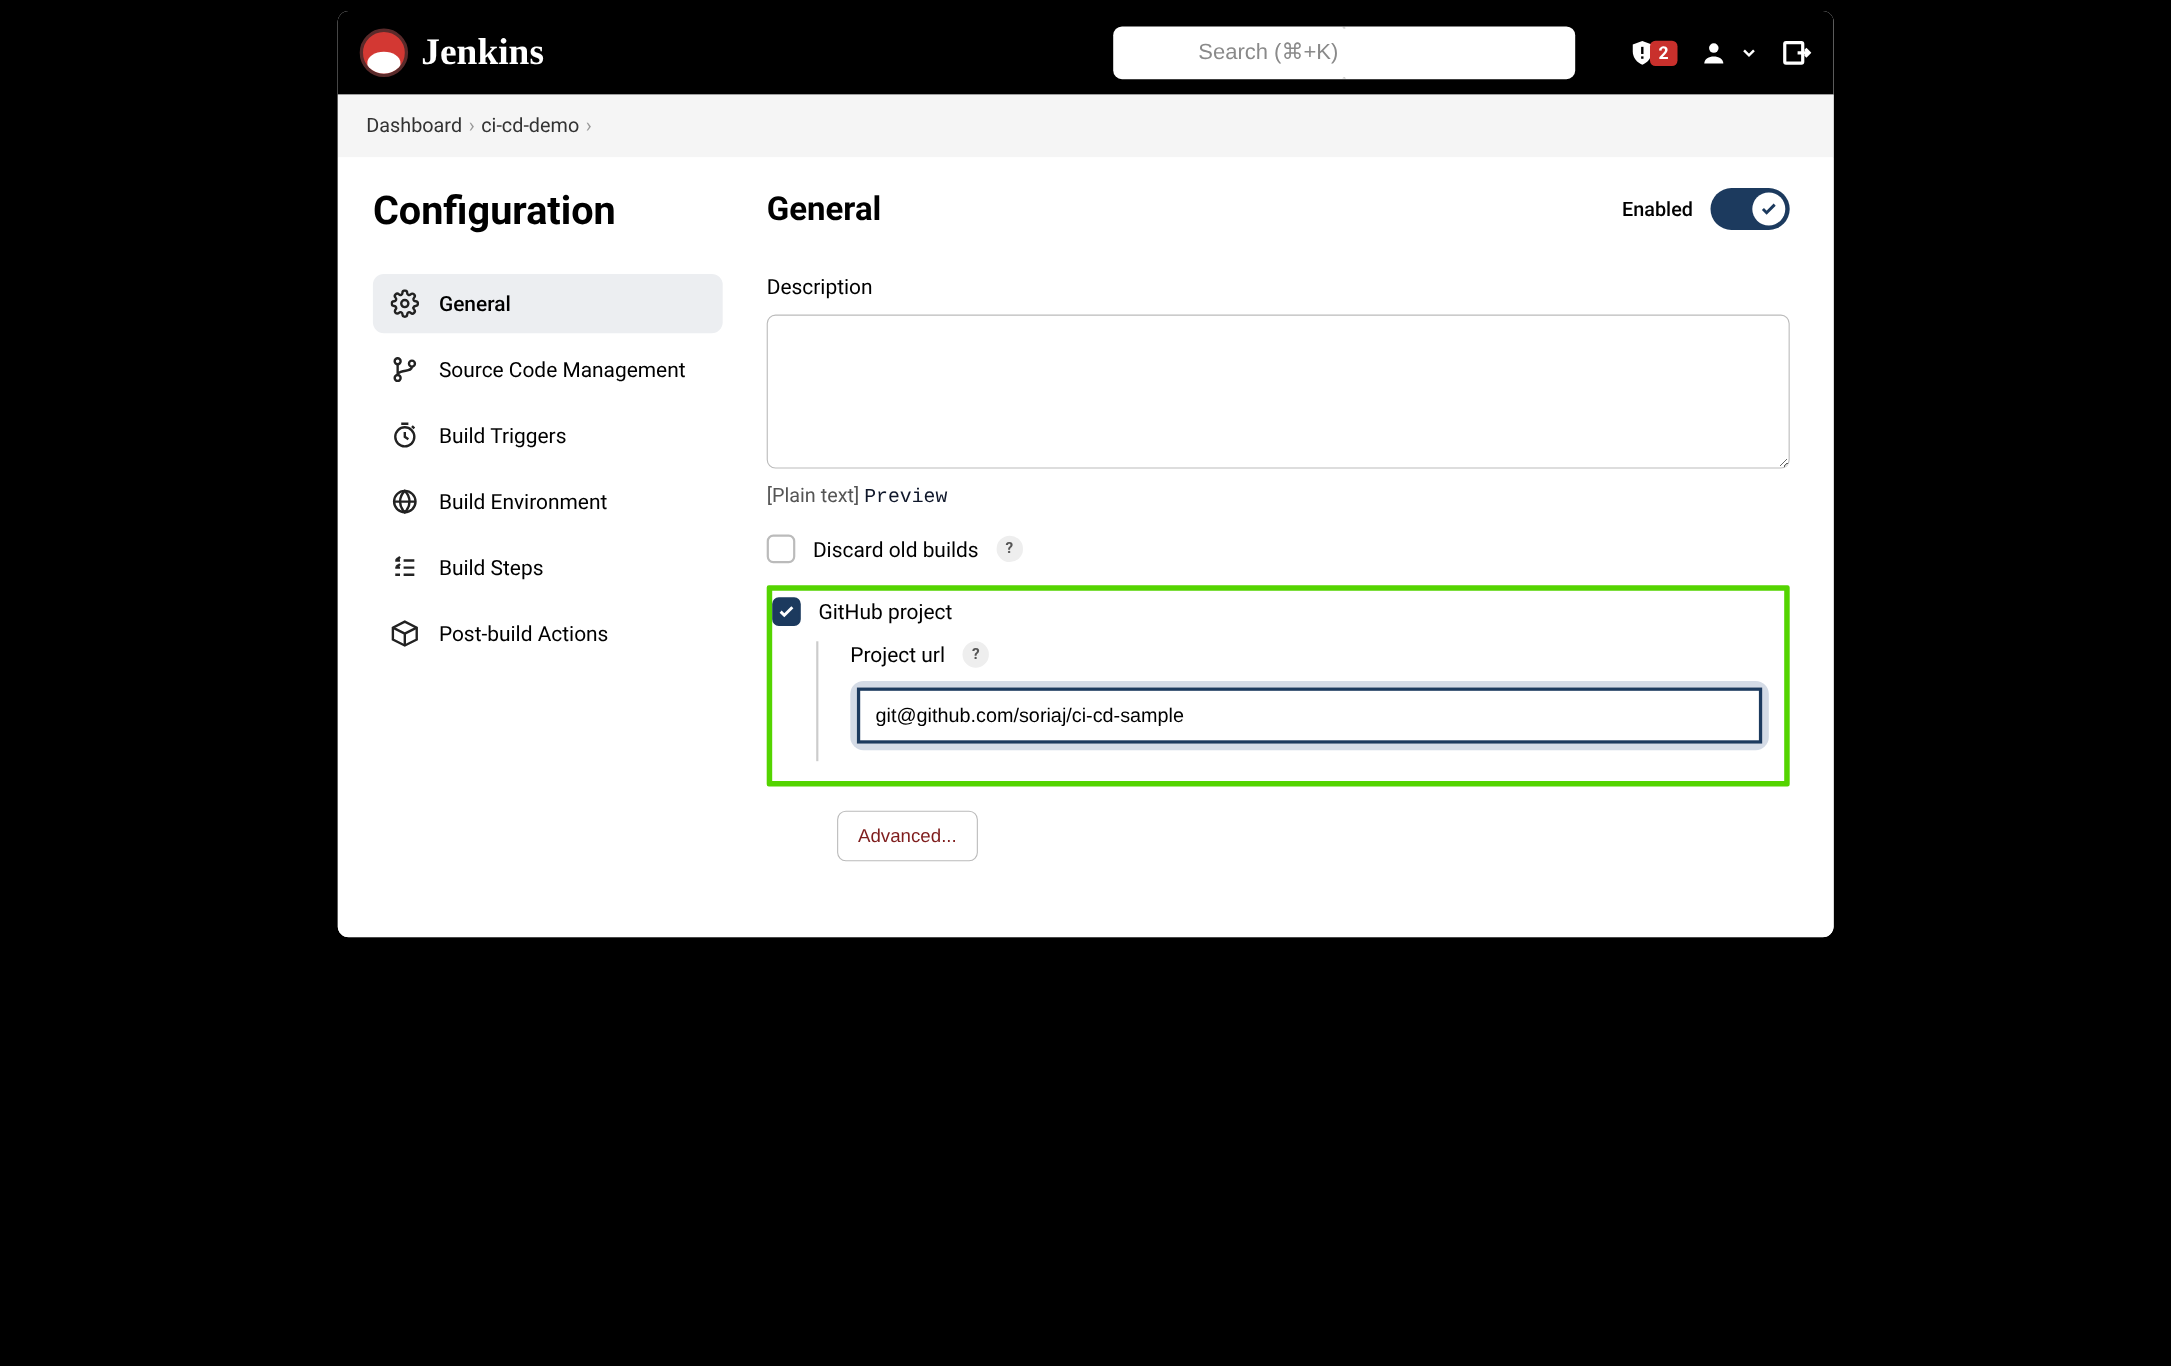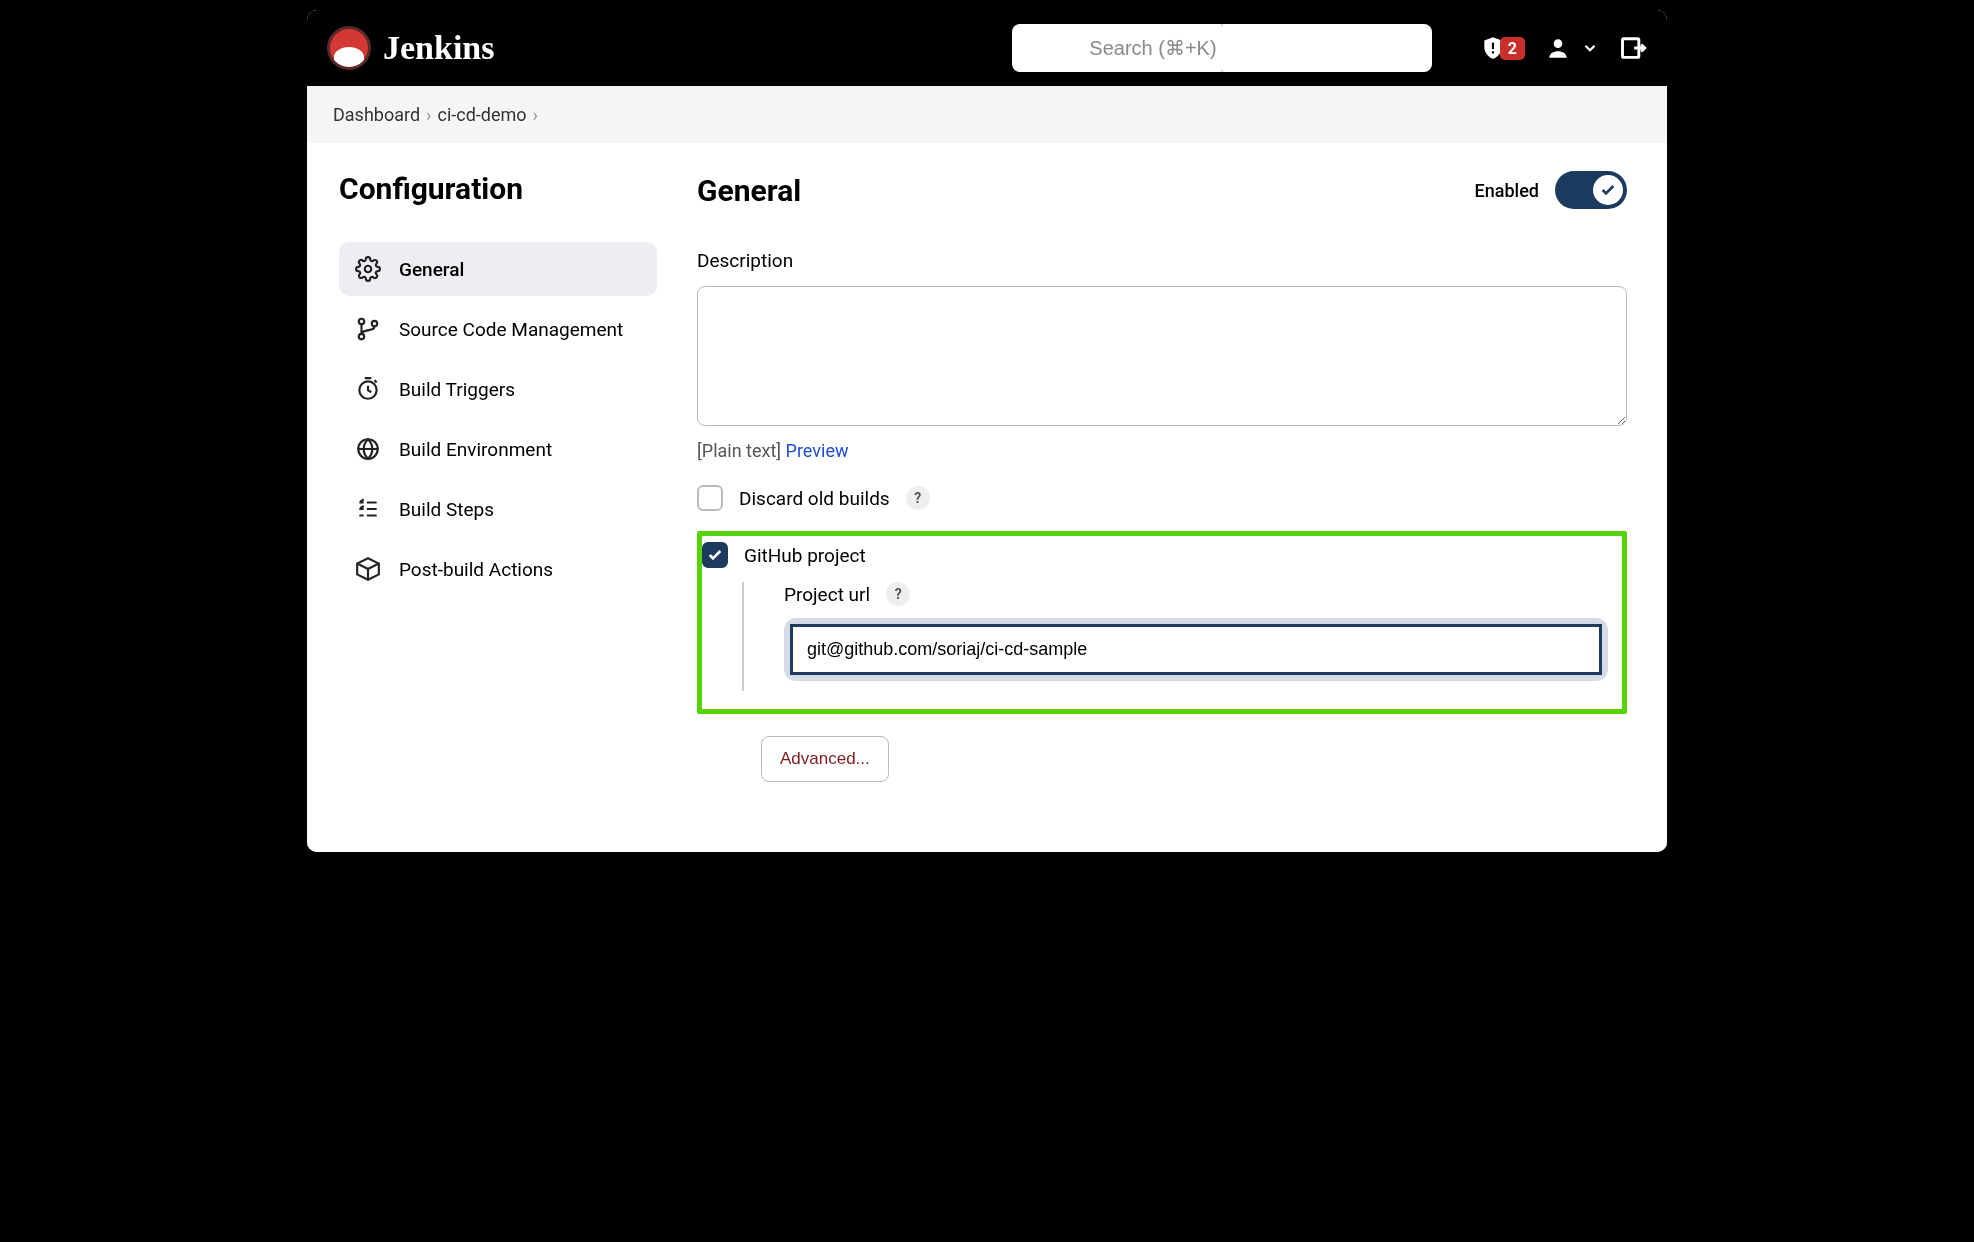--- a/index.html
+++ b/index.html
@@ -22,48 +22,48 @@
   .badge { background: #c9302c; color: #fff; font-weight: bold; font-size: 16px; border-radius: 5px; padding: 2px 8px; margin-left: -6px; }
 
   
   .crumbs { background: #f5f5f5; padding: 18px 26px; display: flex; align-items: center; gap: 6px; font-size: 18px; color: #333; }
   .crumbs a { color: #333; text-decoration: none; }
   .chev { color: #999; }
 
   
   .body { display: flex; flex: 1; background: #fff; }
   .side { width: 370px; padding: 28px 20px 20px 32px; }
-  .side h1 { font-size: 30px; font-weight: 700; margin-bottom: 36px; }
+  .side h1 { font-size: 36px; font-weight: 700; margin-bottom: 36px; }
   .nav { display: flex; flex-direction: column; gap: 6px; }
   .nav-item { display: flex; align-items: center; gap: 18px; padding: 14px 16px; border-radius: 10px; font-size: 19px; cursor: pointer; }
   .nav-item.active { background: #eceef1; font-weight: 500; }
   .nav-ico { width: 26px; height: 26px; display: flex; align-items: center; justify-content: center; }
 
   .main { flex: 1; padding: 28px 40px 20px 20px; position: relative; }
   .main-head { display: flex; align-items: center; justify-content: space-between; margin-bottom: 40px; }
   .main-head h2 { font-size: 30px; font-weight: 700; }
   .enable { display: flex; align-items: center; gap: 16px; justify-content: space-between; }
   .enable-lbl { font-size: 18px; font-weight: 500; }
   .toggle { width: 72px; height: 38px; background: #1c3a5e; border-radius: 20px; position: relative; cursor: pointer; }
   .toggle-knob { position: absolute; right: 4px; top: 4px; width: 30px; height: 30px; background: #fff; border-radius: 50%; display:flex;align-items:center;justify-content:center; }
 
   .fld-lbl { font-size: 19px; margin-bottom: 14px; display: block; }
   .desc-ta { width: 100%; height: 140px; border: 1px solid #bbb; border-radius: 8px; padding: 10px; font-size: 16px; resize: both; outline: none; }
   .hint { margin-top: 10px; font-size: 18px; }
   .hint .plain { color: #555; }
-  .hint .prev { color: #1d4ed8; cursor: pointer; }
+  .hint .prev { color: #0f172a; cursor: pointer; font-family: Liberation Mono, monospace; }
 
   .chk-row { display: flex; align-items: center; gap: 16px; margin-top: 24px; }
   .chk { width: 26px; height: 26px; border: 2px solid #bbb; border-radius: 6px; display: inline-flex; align-items: center; justify-content: center; cursor: pointer; }
   .chk.on { background: #1c3a5e; border-color: #1c3a5e; }
   .chk-lbl { font-size: 19px; }
   .help { width: 24px; height: 24px; border-radius: 50%; background: #eee; color: #555; display: inline-flex; align-items: center; justify-content: center; font-size: 14px; font-weight: bold; cursor: pointer; }
 
   .hl-box { border: 5px solid #54d400; border-radius: 2px; padding: 6px 14px 18px 0; margin-top: 20px; }
-  .sub-block { margin-left: 40px; margin-top: 14px; border-left: 2px solid #ccc; padding-left: 40px; padding-bottom: 10px; }
+  .sub-block { margin-left: 40px; margin-top: 14px; border-left: 2px solid #ccc; padding-left: 29px; padding-bottom: 10px; }
   .sub-lbl-row { display: flex; align-items: center; gap: 16px; margin-bottom: 12px; }
   .url-wrap { background: #d4dbe6; border-radius: 12px; padding: 6px; }
   .url-input { width: 100%; border: 3px solid #1c3a5e; border-radius: 0; padding: 12px 14px; font-size: 18px; outline: none; }
 
   .adv-btn { margin-left: 64px; margin-top: 22px; border: 1px solid #bbb; background: #fff; color: #7f1d1d; font-size: 17px; font-weight: 500; padding: 12px 18px; border-radius: 8px; cursor: pointer; }
 
   svg { display: block; }
 </style>
 </head>
 <body>

